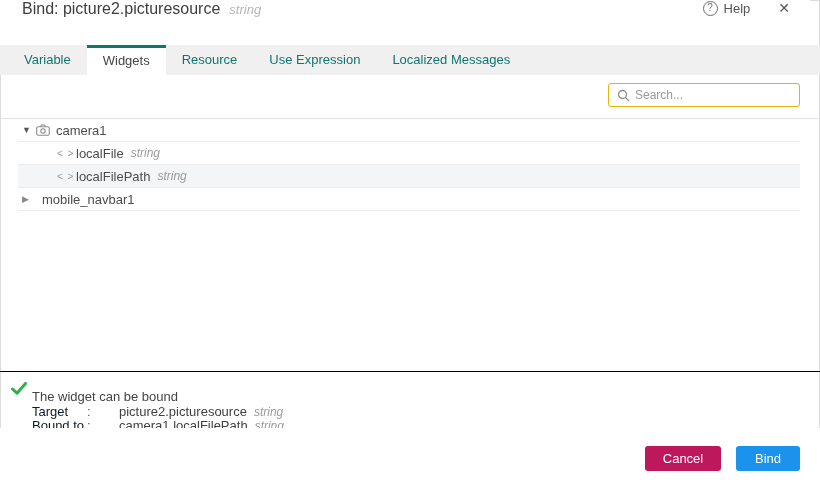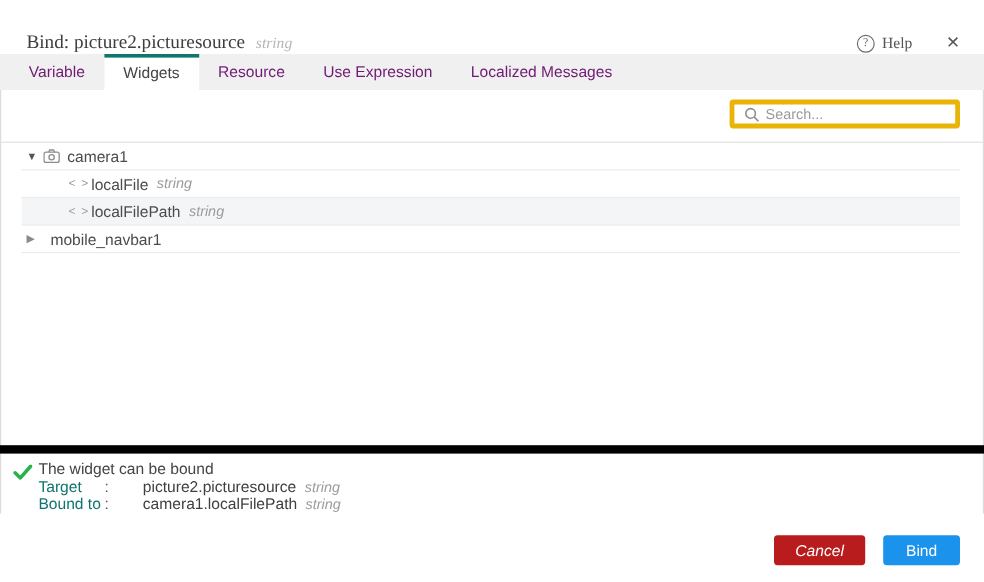--- a/index.html
+++ b/index.html
@@ -9,52 +9,52 @@
     background:#ffffff;
     color:#4c4c4c;
     position:relative;
     overflow:hidden;
     box-shadow: inset 0 0 0 1px #dcdcdc;
   }
   .dialog { position:absolute; inset:0; }
 
   
   .header {
-    position:absolute; top:0; left:0; right:0; height:45px;
-    display:flex; align-items:flex-end; justify-content:space-between;
-    padding:0 20px 0 22px; background:#ffffff;font-family:Liberation Serif, serif;
+    position:absolute; top:0; left:0; right:10px; height:45px;
+    display:flex; align-items:flex-start; justify-content:space-between;
+    padding:0 20px 0 22px; background:#ffffff;
   }
   .title { font-size:16px; color:#3d3d3d; }
   .title-type { font-size:13px; font-style:italic; color:#b5b5b5; margin-left:9px; }
   .header-right { display:flex; align-items:center; gap:14px; }
   .help { display:flex; align-items:center; gap:6px; font-size:13px; color:#555; cursor:pointer; }
   .help-circle {
     width:15px; height:15px; border:1px solid #6e6e6e; border-radius:50%;
     display:inline-flex; align-items:center; justify-content:center;
     font-size:10px; color:#6e6e6e; line-height:1;
   }
   .close { font-size:14px; color:#555; cursor:pointer; margin-left:14px; }
 
   
   .tabbar {
     position:absolute; top:45px; left:0; right:0; height:30px;
     background:#f0f0f0; display:flex; align-items:stretch; padding-left:8px;
   }
   .tab {
-    font-size:13px; color:#701a75; padding:0 16px; line-height:30px;
+    font-size:13px; color:#0f766e; padding:0 16px; line-height:30px;
     cursor:pointer; white-space:nowrap;
   }
   .tab.active {
     background:#ffffff; border-top:3px solid #0f766e; line-height:26px; color:#444;
   }
 
   
   .search {
     position:absolute; top:83px; right:20px; width:192px; height:24px;
-    border:4px solid #eab308; border-radius:3px; background:#fff;
+    border:1px solid #eab308; border-radius:3px; background:#fff;
     display:flex; align-items:center;
   }
   .search svg { position:absolute; left:8px; }
   .search input {
     border:none; outline:none; background:transparent; width:100%; height:100%;
     padding-left:26px; font-size:12px; color:#555;
     font-family:"Liberation Sans", sans-serif;
   }
   .search input::placeholder { color:#9a9a9a; }
 
@@ -74,43 +74,43 @@
   .row.parent-noicon .lbl { margin-left:8px; }
   .row.child { padding-left:39px; }
   .code-icon {
     width:15px; font-size:10px; color:#9a9a9a; letter-spacing:1px; white-space:nowrap;
   }
   .type { font-size:12px; font-style:italic; color:#9b9b9b; margin-left:7px; }
 
   
   .status {
     position:absolute; top:371px; left:0; right:0; height:73px;
-    border-top:7px solid #000000; border-bottom:1px solid #e3e3e3;
-    padding-top:6px;
+    border-top:1px solid #000000; border-bottom:1px solid #e3e3e3;
+    padding-top:18px;
   }
   .check { position:absolute; left:11px; top:9px; }
   .status-text { margin-left:32px; font-size:13px; line-height:14.5px; }
   .status-msg { color:#444; }
   .status-row { display:grid; grid-template-columns:55px 32px auto; }
-  .status-row .s-label { color:#0f766e; }
+  .status-row .s-label { color:#0f172a; }
   .status-row .s-colon { color:#555; }
   .status-row .s-value { color:#3f3f3f; white-space:nowrap; }
   .status-row .s-value .type { margin-left:7px; }
 
   
   .footer {
     position:absolute; top:428px; left:0; right:0; bottom:0;
     display:flex; align-items:flex-start; justify-content:flex-end;
     padding:18px 20px 0 0; gap:15px; background:#fff;
   }
   .btn {
     border:none; border-radius:3px; height:25px; font-size:13px; color:#ffffff;
     font-family:"Liberation Sans", sans-serif; cursor:pointer;
   }
-  .btn.cancel { width:76px; background:#b91c1c;font-style:italic; }
+  .btn.cancel { width:76px; background:#be185d; }
   .btn.bind { width:64px; background:#1b92ec; }
 </style>
 </head>
 <body>
 
 <div class="dialog">
 
   <div class="header">
     <div>
       <span class="title">Bind: picture2.picturesource</span><span class="title-type">string</span>

